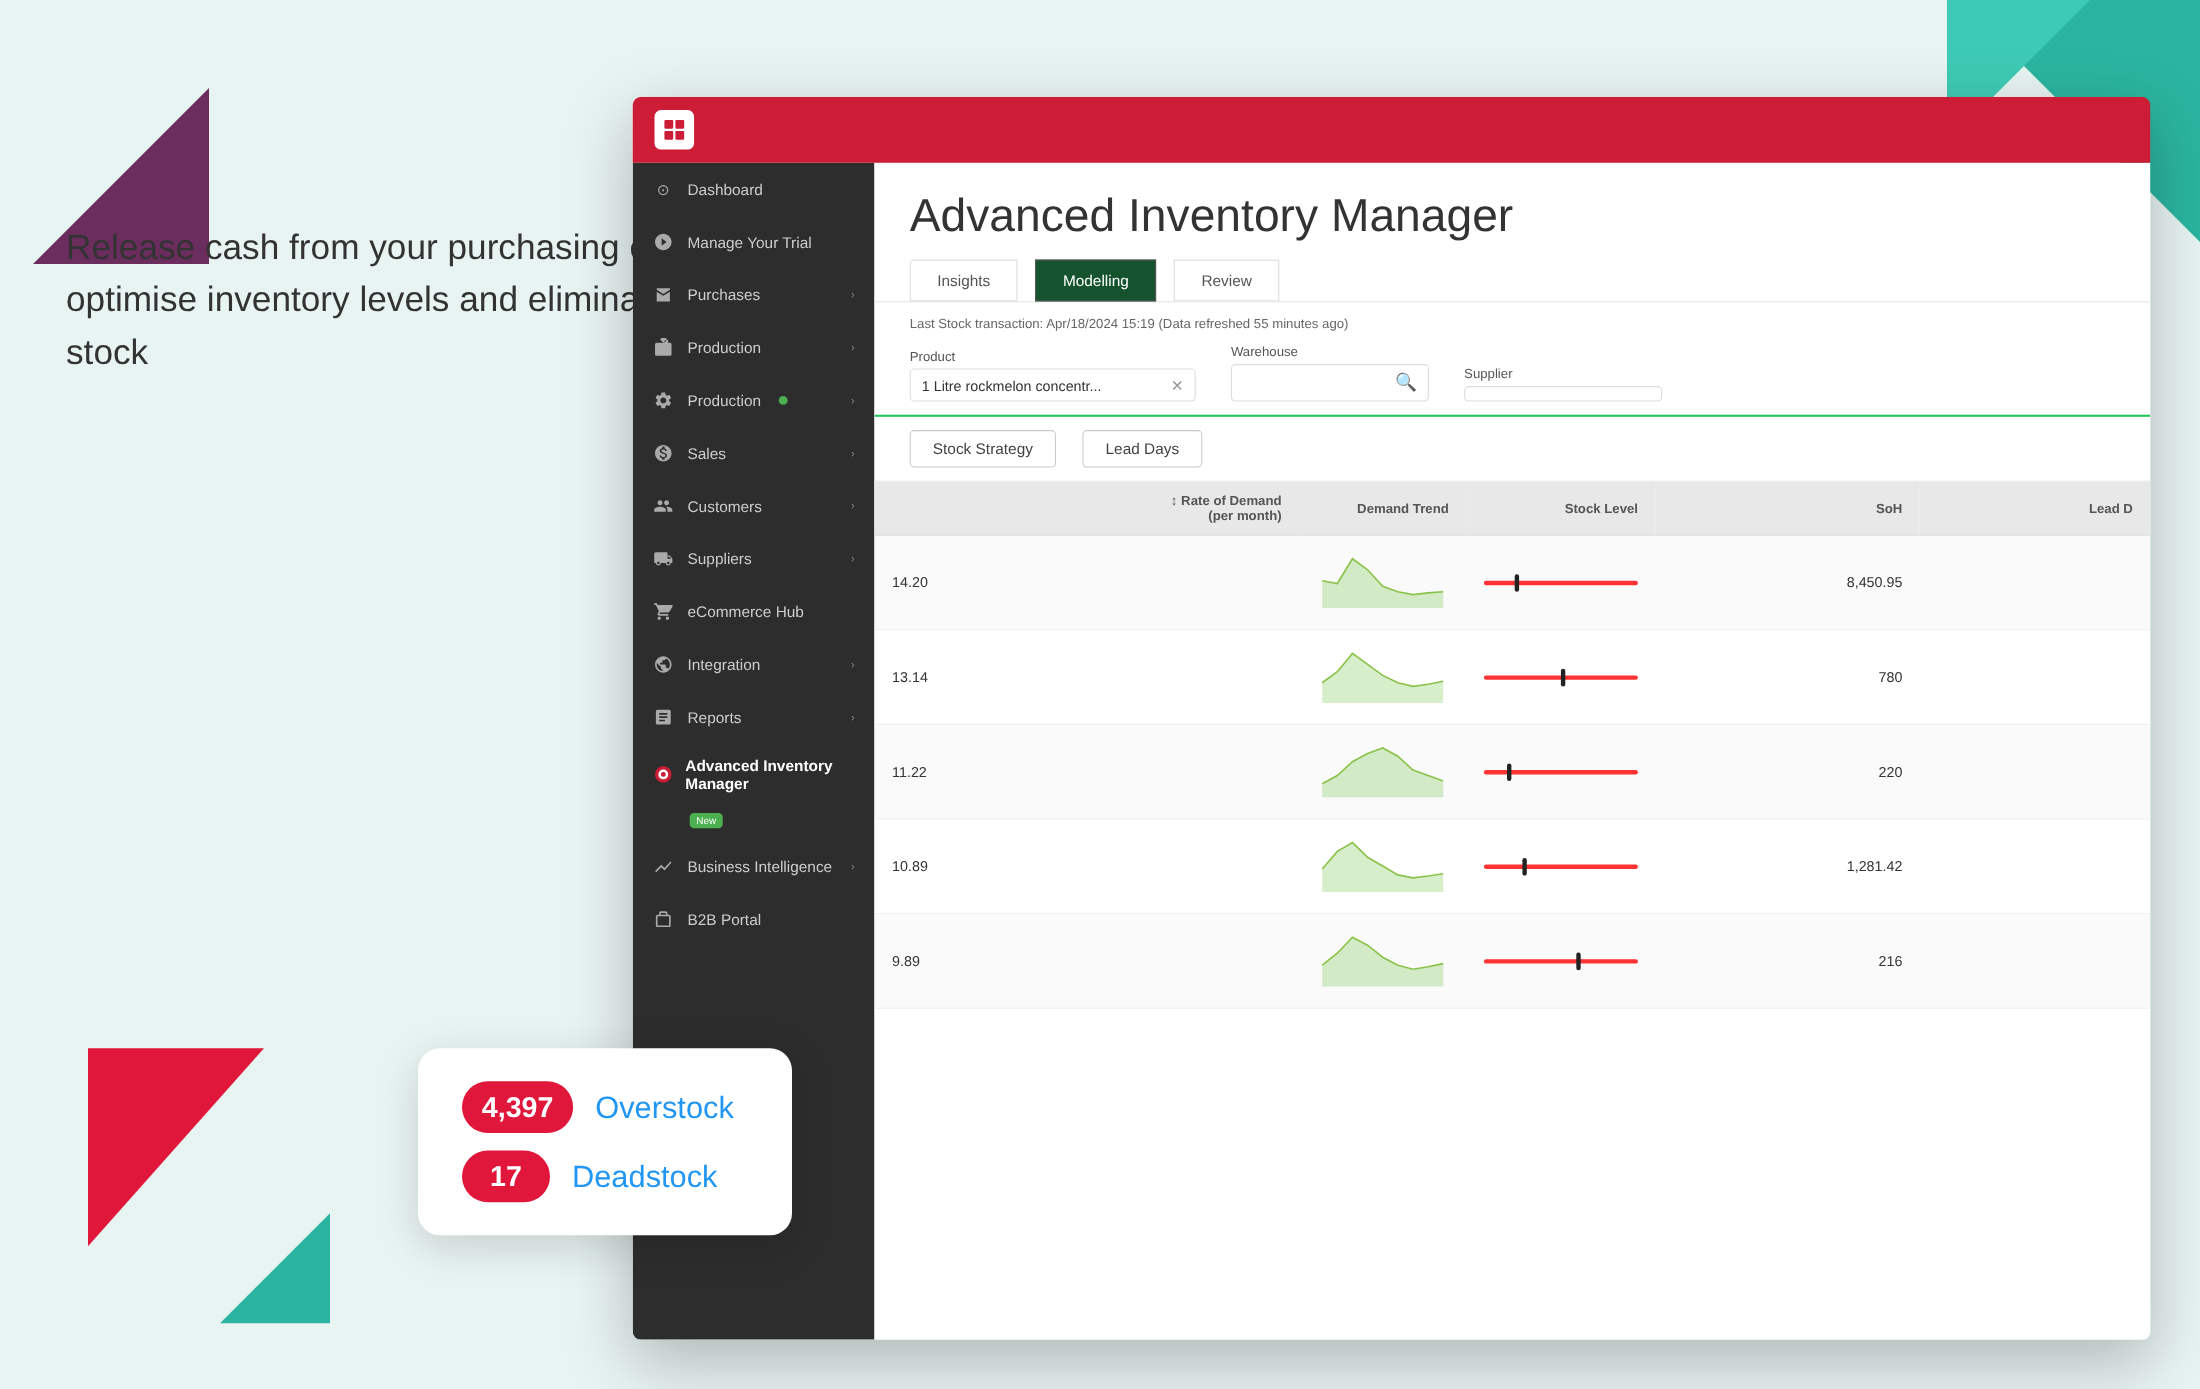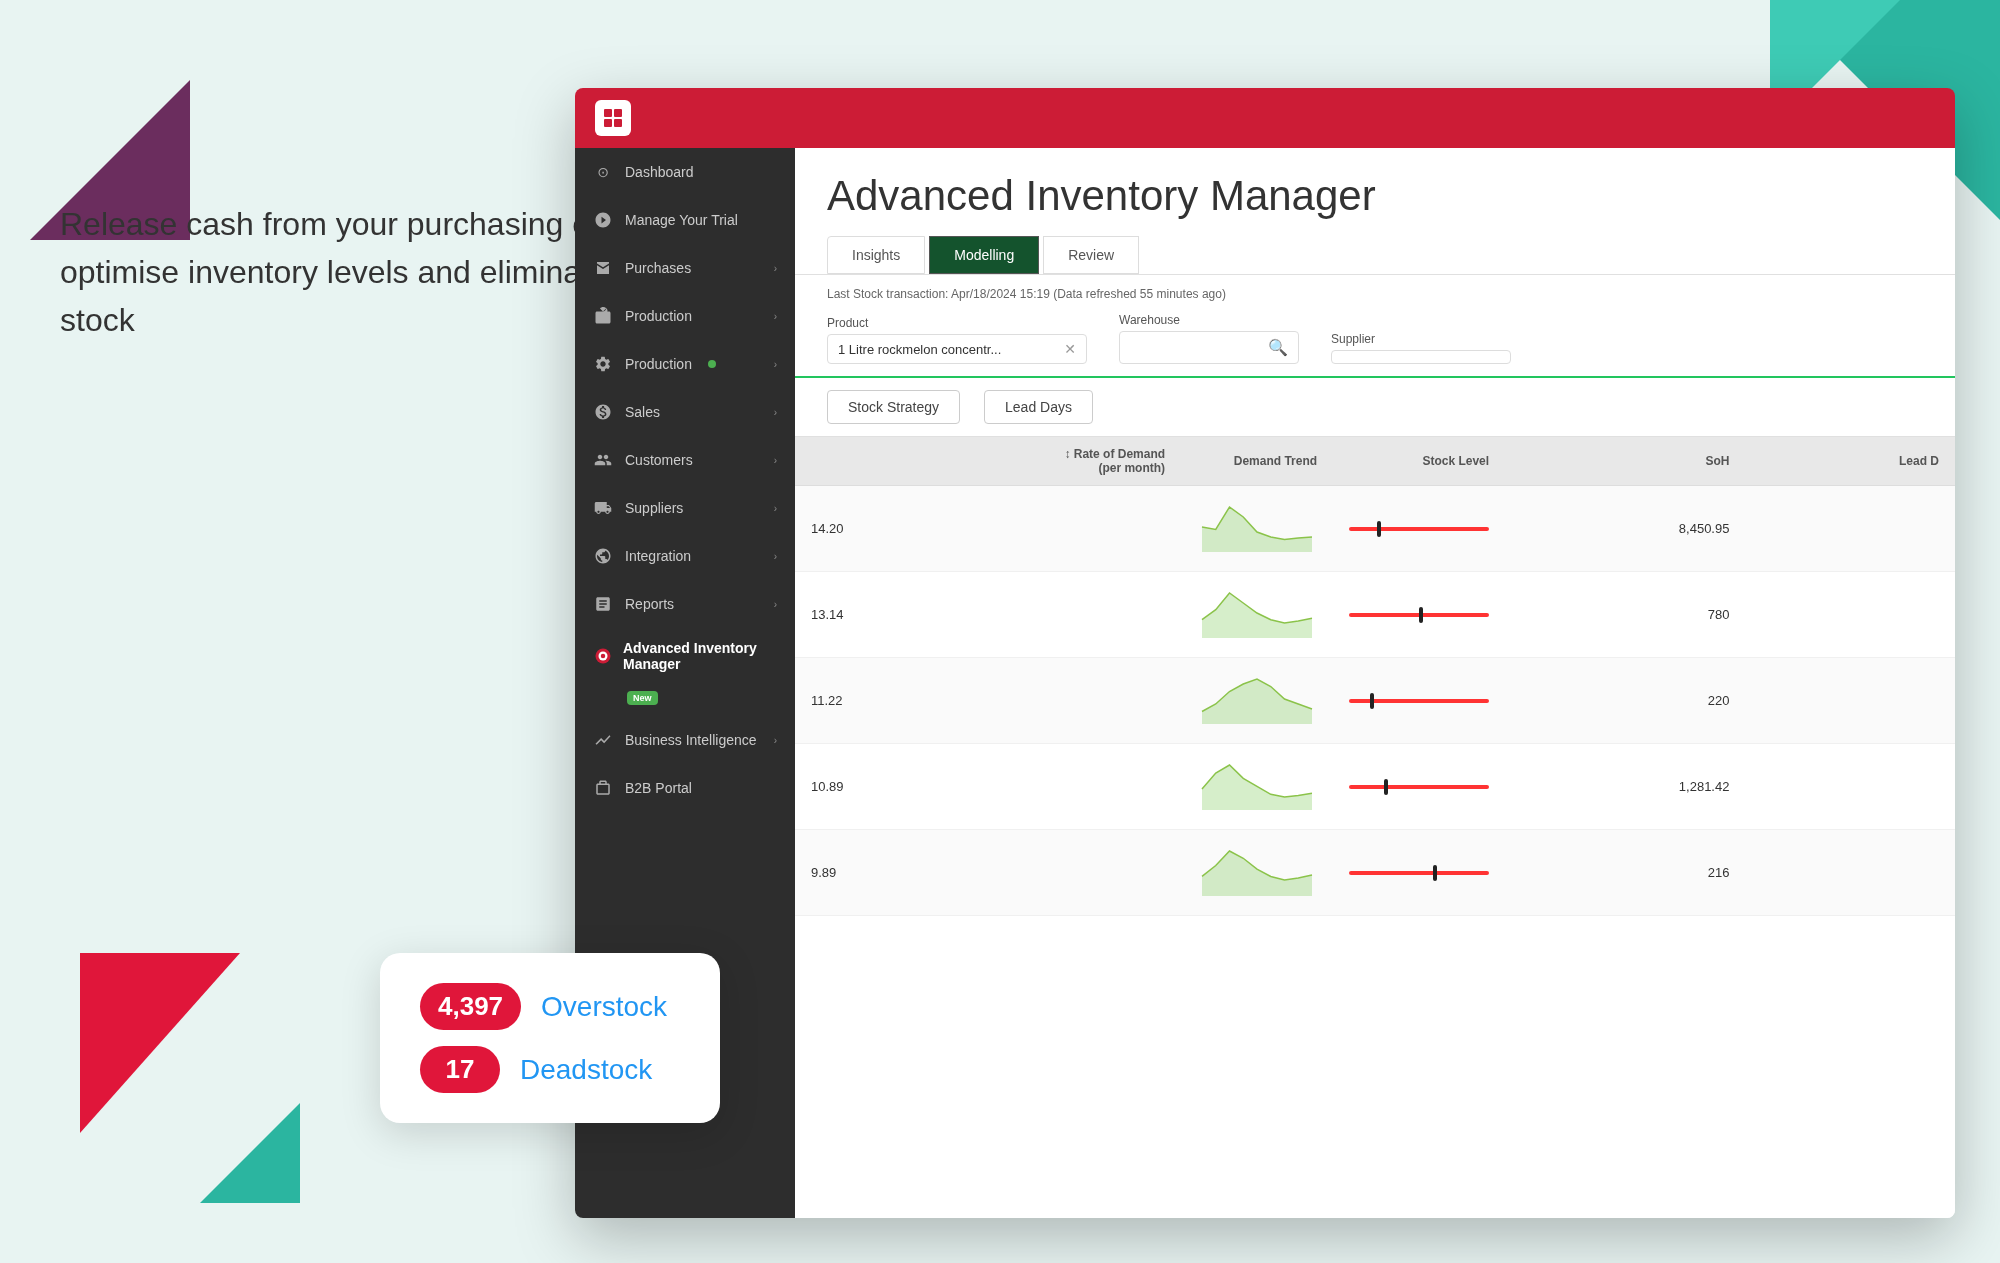--- a/index.html
+++ b/index.html
@@ -202,21 +202,21 @@
       border-radius: 50%;
       display: inline-block;
       margin-left: 4px;
     }
     .new-badge {
       background: #4caf50;
       color: white;
       font-size: 9px;
       padding: 2px 6px;
       border-radius: 4px;
-      font-weight: 700;
+      font-weight: 400;
       margin-left: 4px;
     }
     .sidebar-item.aim-item {
       flex-direction: column;
       align-items: flex-start;
       padding: 12px 18px;
     }
     .aim-row {
       display: flex;
       align-items: center;
@@ -243,21 +243,21 @@
     .page-title-text {
       font-size: 42px;
       font-weight: 300;
       color: #333;
       margin-bottom: 16px;
     }
 
     
     .tabs {
       display: flex;
-      gap: 4px;
+      gap: 16px;
     }
     .tab {
       padding: 10px 24px;
       font-size: 14px;
       cursor: pointer;
       border: 1px solid #ddd;
       color: #555;
       background: white;
     }
     .tab:first-child { border-radius: 4px 0 0 0; }
@@ -526,20 +526,28 @@
       <div class="sidebar-item">
         <span class="sidebar-icon">
           <svg width="18" height="18" viewBox="0 0 24 24" fill="#aaa">
               <path d="M20 8h-3V4H3c-1.1 0-2 .9-2 2v11h2c0 1.66 1.34 3 3 3s3-1.34 3-3h6c0 1.66 1.34 3 3 3s3-1.34 3-3h2v-5l-3-4zM6 18.5c-.83 0-1.5-.67-1.5-1.5s.67-1.5 1.5-1.5 1.5.67 1.5 1.5-.67 1.5-1.5 1.5zm13.5-9l1.96 2.5H17V9.5h2.5zm-1.5 9c-.83 0-1.5-.67-1.5-1.5s.67-1.5 1.5-1.5 1.5.67 1.5 1.5-.67 1.5-1.5 1.5z"></path>
             </svg>
         </span>
         <span>Suppliers</span>
         <span class="sidebar-arrow">›</span>
       </div>
 
+      <div class="sidebar-item">
+        <span class="sidebar-icon">
+          <svg width="18" height="18" viewBox="0 0 24 24" fill="#aaa">
+              <path d="M7 18c-1.1 0-1.99.9-1.99 2S5.9 22 7 22s2-.9 2-2-.9-2-2-2zM1 2v2h2l3.6 7.59-1.35 2.45c-.16.28-.25.61-.25.96C5 16.1 6.1 17 7 17h11v-2H7.42c-.14 0-.25-.11-.25-.25l.03-.12.9-1.63H18c.75 0 1.41-.41 1.75-1.03l3.58-6.49A1 1 0 0022.46 4H5.21l-.94-2H1zm16 16c-1.1 0-1.99.9-1.99 2s.89 2 1.99 2 2-.9 2-2-.9-2-2-2z"></path>
+            </svg>
+        </span>
+        <span>eCommerce Hub</span>
+      </div>
 
       <div class="sidebar-item">
         <span class="sidebar-icon">
           <svg width="18" height="18" viewBox="0 0 24 24" fill="#aaa">
               <path d="M12 2C6.48 2 2 6.48 2 12s4.48 10 10 10 10-4.48 10-10S17.52 2 12 2zm-1 17.93c-3.95-.49-7-3.85-7-7.93 0-.62.08-1.21.21-1.79L9 15v1c0 1.1.9 2 2 2v1.93zm6.9-2.54c-.26-.81-1-1.39-1.9-1.39h-1v-3c0-.55-.45-1-1-1H8v-2h2c.55 0 1-.45 1-1V7h2c1.1 0 2-.9 2-2v-.41c2.93 1.19 5 4.06 5 7.41 0 2.08-.8 3.97-2.1 5.39z"></path>
             </svg>
         </span>
         <span>Integration</span>
         <span class="sidebar-arrow">›</span>
       </div>

